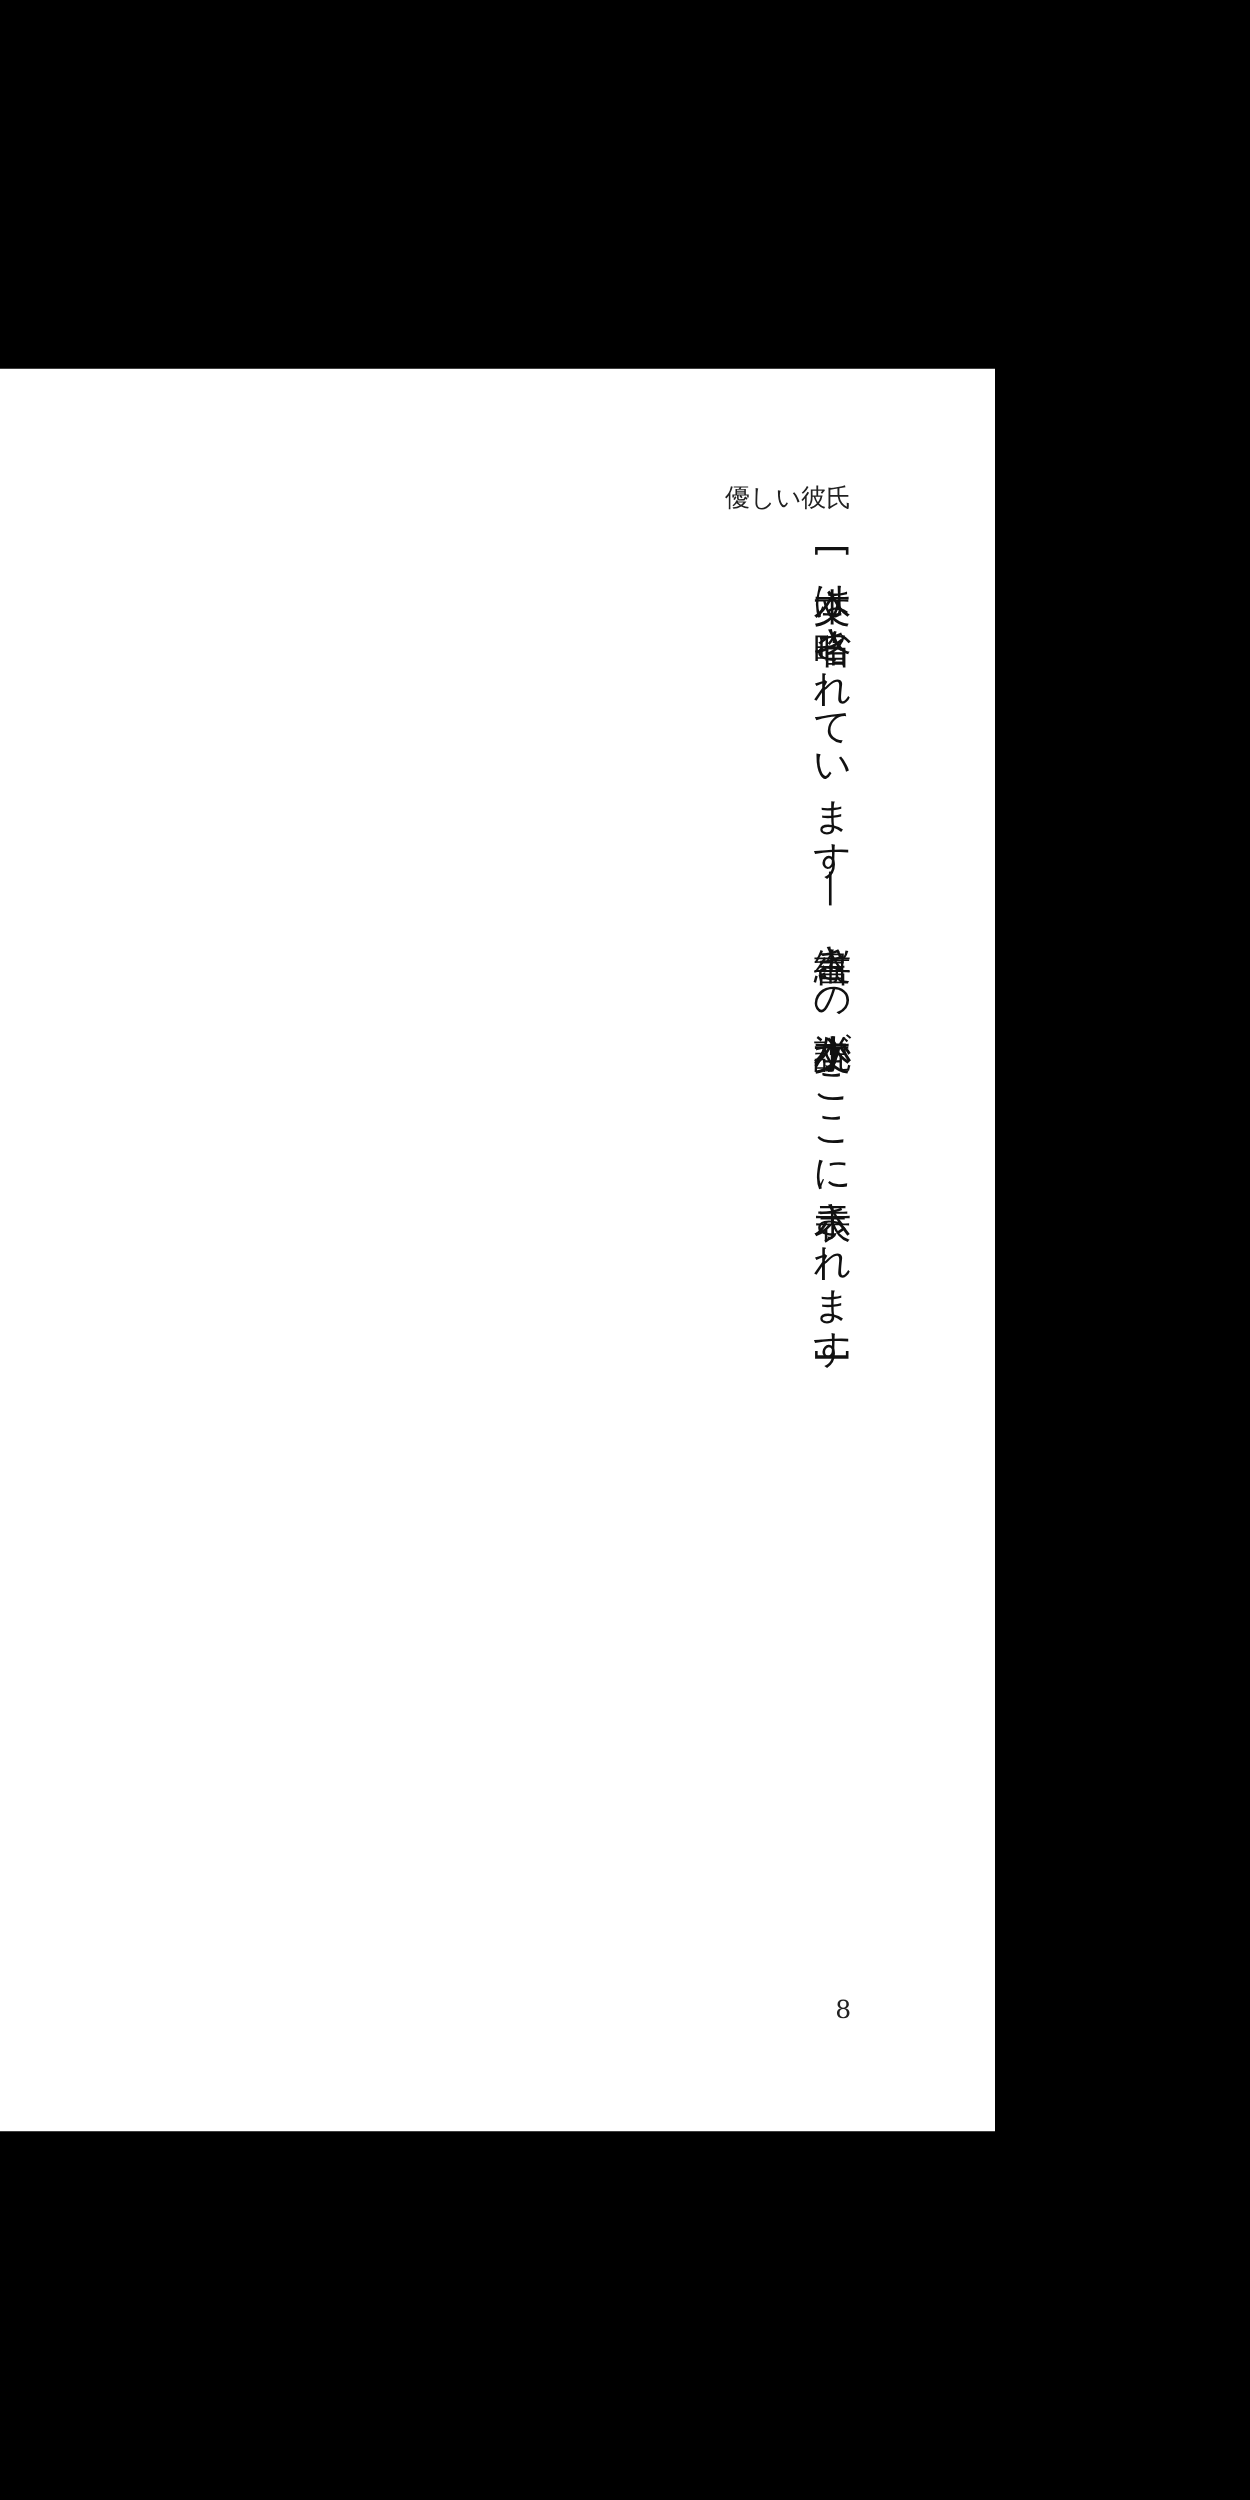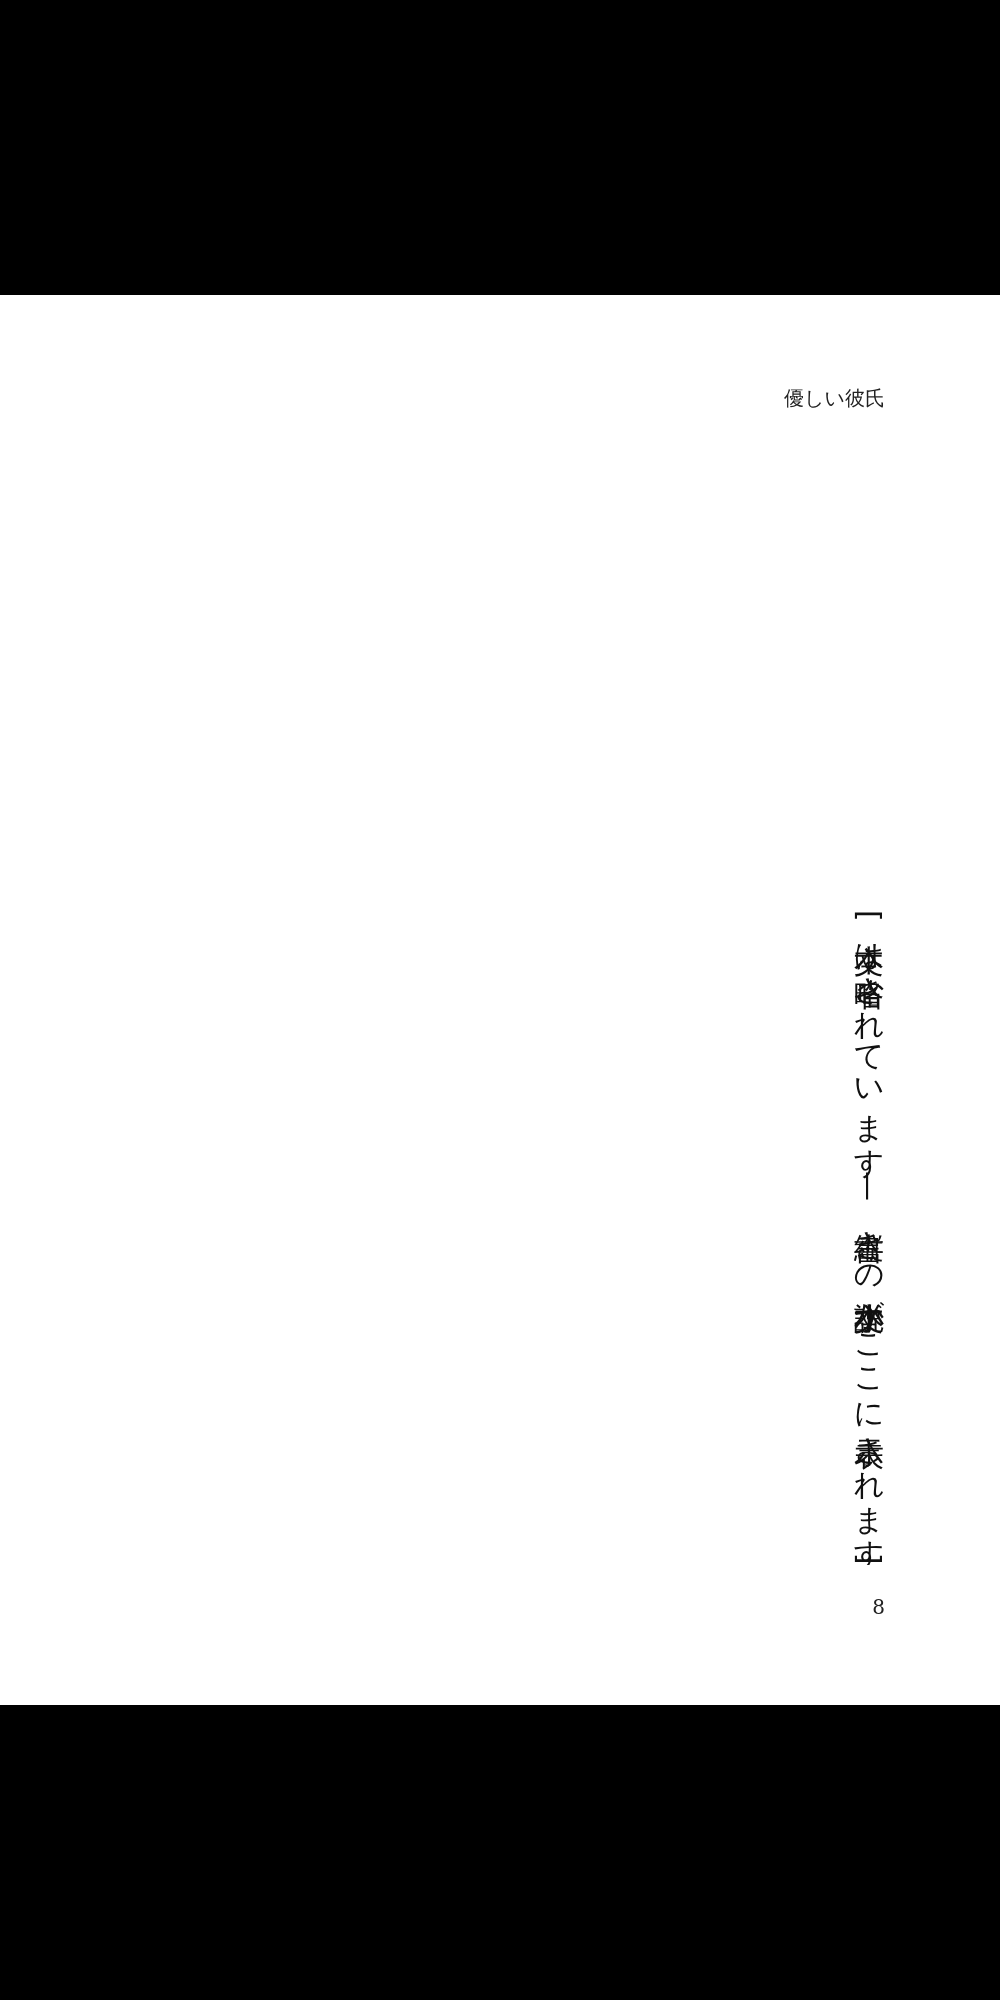--- a/index.html
+++ b/index.html
@@ -1,17 +1,17 @@
 <!DOCTYPE html>
 <html><head>
 <meta charset="utf-8">
 <style>
   html, body { margin: 0; padding: 0; }
   body { width: 1000px; height: 2000px; background: #000; position: relative; font-family: "DejaVu Serif", serif; }
-  .page { position: absolute; left: 0; top: 295px; width: 1000px; height: 1410px; background: #fff; text-align: right; }
+  .page { position: absolute; left: 0; top: 295px; width: 796px; height: 1410px; background: #fff; }
   .running-head { position: absolute; right: 115px; top: 90px; font-size: 20px; color: #222; font-family: "DejaVu Sans", sans-serif; }
   .body-text { position: absolute; right: 110px; top: 140px; height: 1420px; max-height: 1130px; writing-mode: vertical-rl; font-size: 30px; line-height: 1.42; color: #111; font-family: "DejaVu Sans", sans-serif; overflow: hidden; width: 800px; }
   .folio { position: absolute; right: 115px; top: 1300px; font-size: 20px; color: #222; }
 </style>
 </head>
 <body>
 
 <div class="page">
   <div class="running-head">優しい彼氏</div>
   <div class="body-text">[本文は省略されています — 縦書きの小説本文がここに表示されます]</div>

